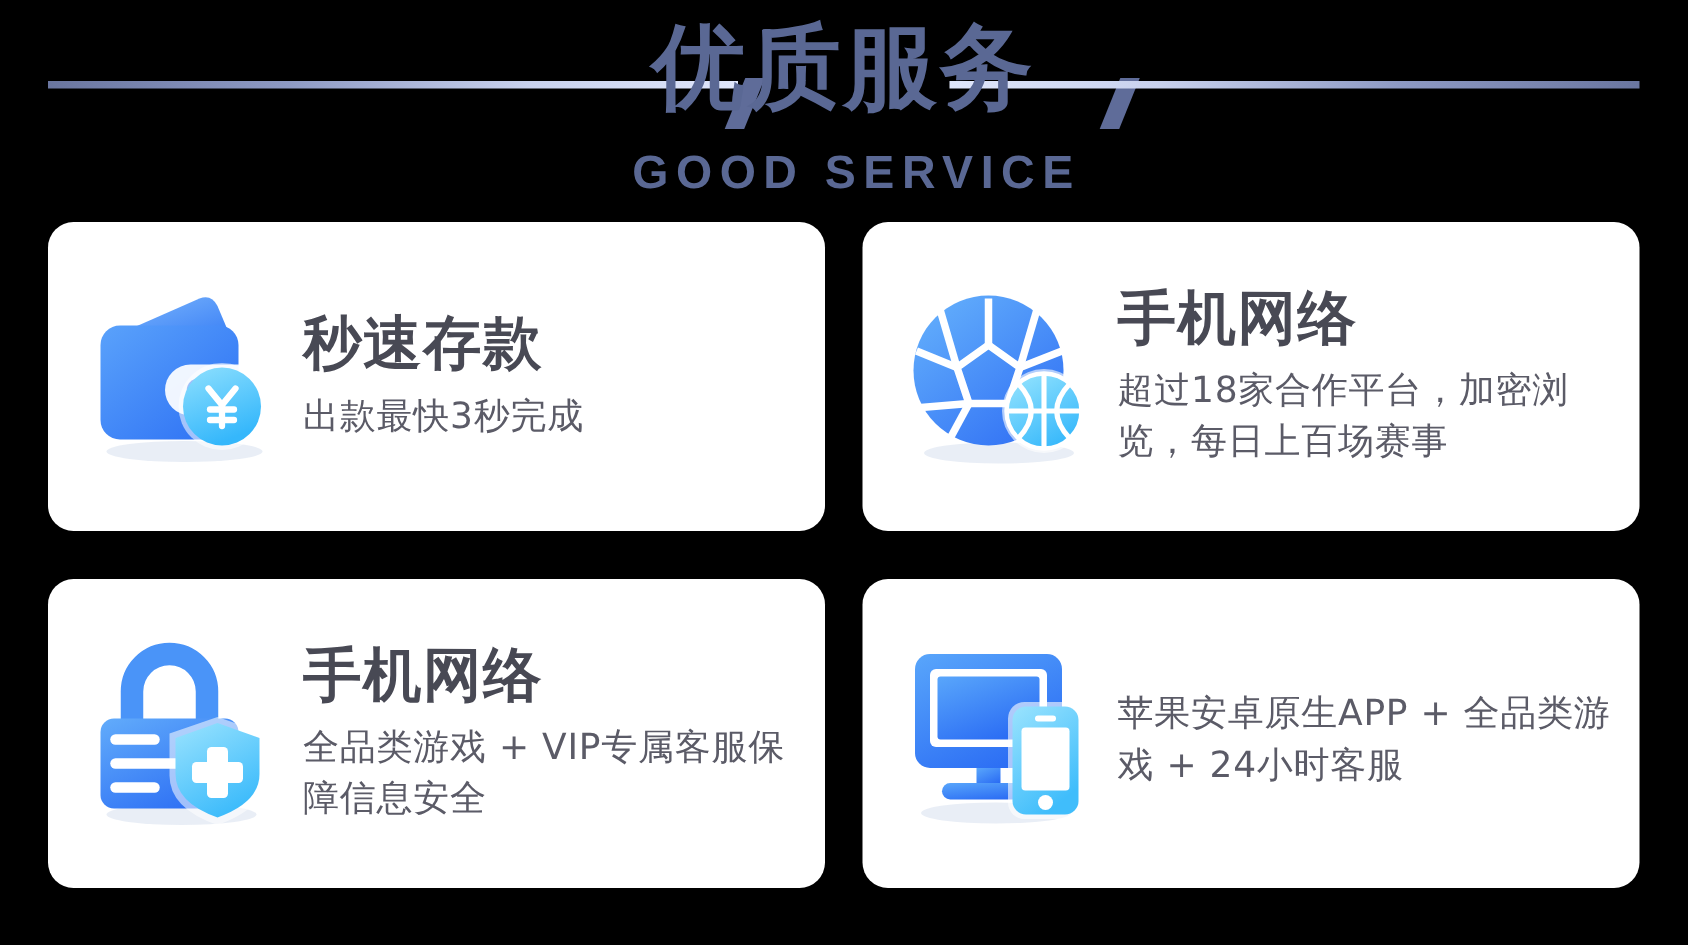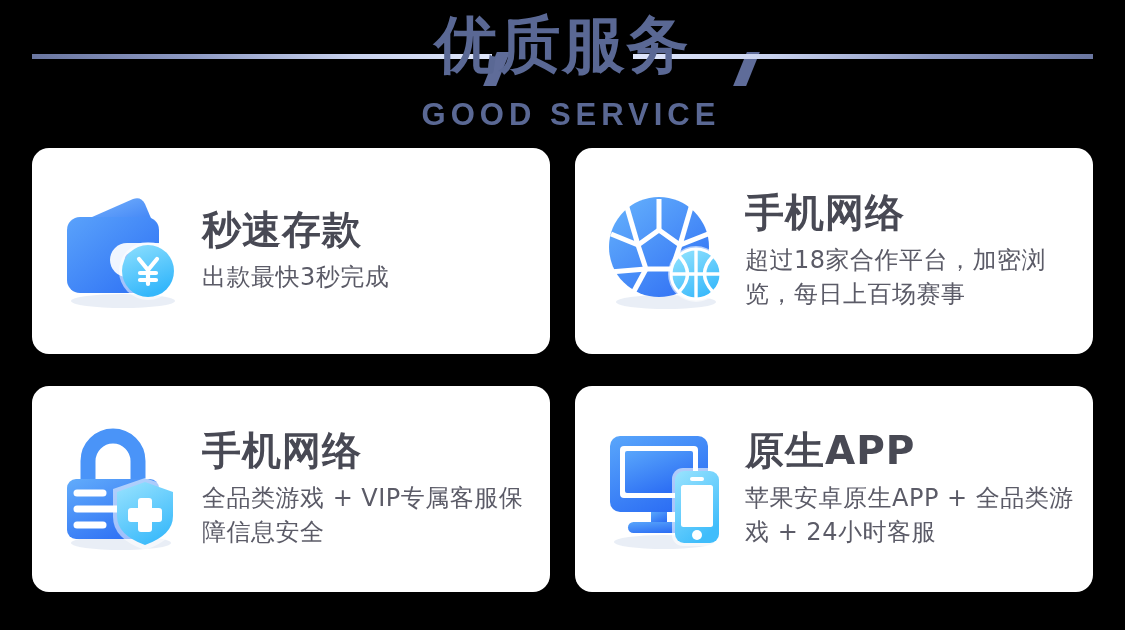--- a/index.html
+++ b/index.html
@@ -232,18 +232,17 @@
         <rect x="47" y="84" width="16" height="12" fill="url(#monGrad)"></rect>
         <rect x="24" y="94" width="62" height="11" rx="5.5" fill="url(#monGrad)"></rect>
         <rect x="68" y="40" width="50" height="78" rx="11" fill="#ffffff" opacity="0.6"></rect>
         <rect x="71" y="43" width="44" height="72" rx="9" fill="url(#phGrad)"></rect>
         <rect x="77" y="57" width="32" height="42" rx="2.5" fill="#ffffff"></rect>
         <rect x="86" y="49" width="14" height="4" rx="2" fill="#ffffff"></rect>
         <circle cx="93" cy="107" r="5" fill="#ffffff"></circle>
       </svg>
     </div>
     <div class="card-text">
-      <div class="card-title">原生APP</div>
       <div class="card-desc">苹果安卓原生APP + 全品类游戏 + 24小时客服</div>
     </div>
   </div>
 
 </div>
 
 </body></html>

